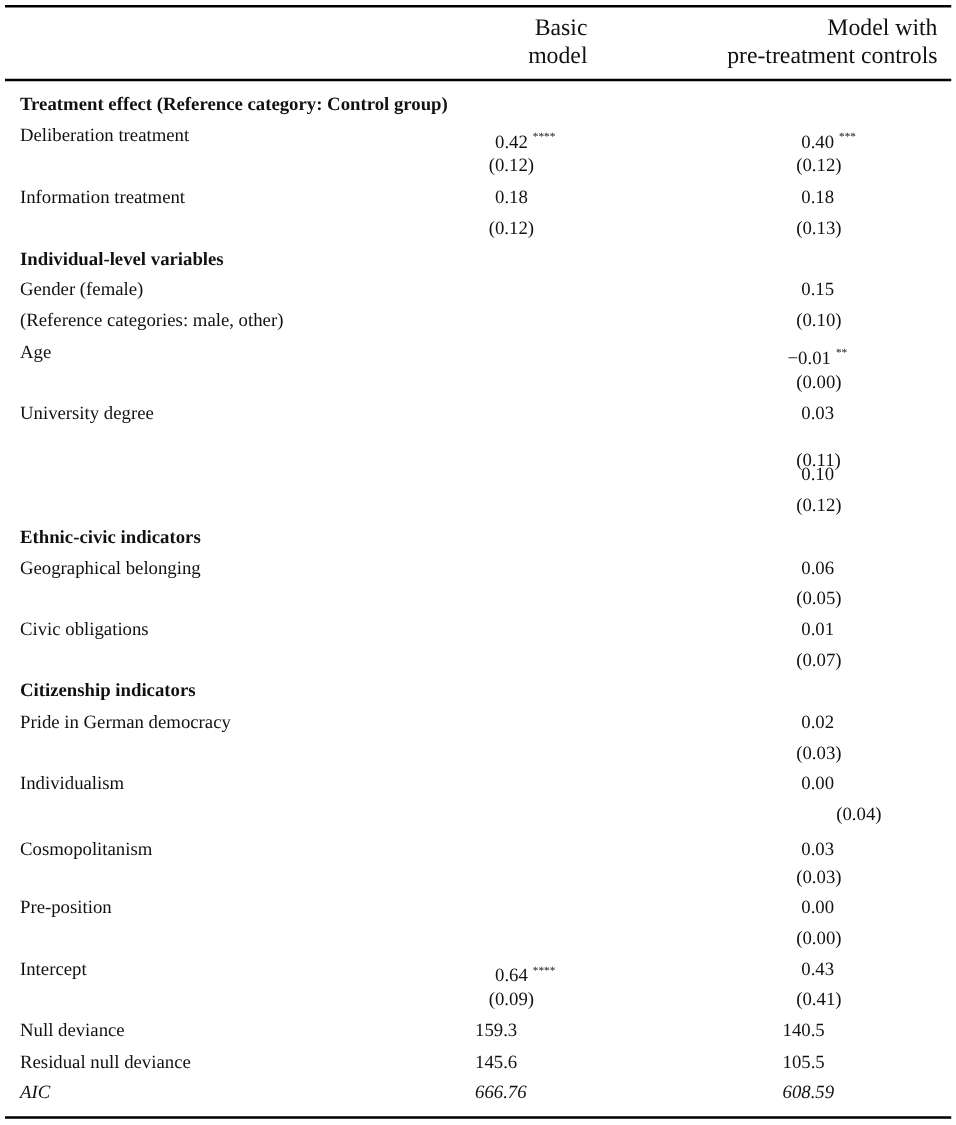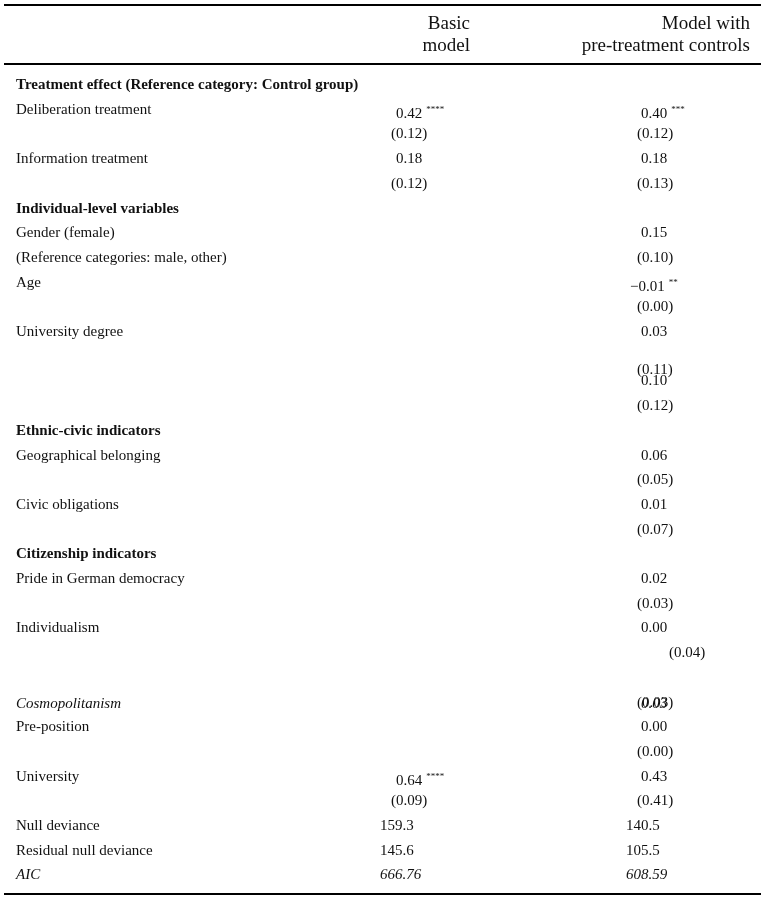--- a/index.html
+++ b/index.html
@@ -149,42 +149,42 @@
       <div class="row" style="top: 615.4px; padding-left: 11px;">
         <span class="lbl">Individualism</span>
         <span class="v1"><span></span></span>
         <span class="v2"><span>0.00</span></span>
       </div>
       <div class="row" style="top: 640.1px; margin-left: 32px;">
         <span class="lbl"></span>
         <span class="v1 se"><span></span></span>
         <span class="v2 se"><span>(0.04)</span></span>
       </div>
-      <div class="row" style="top: 691px; font-style: italic;">
+      <div class="row" style="top: 668px;">
         <span class="lbl">Cosmopolitanism</span>
         <span class="v1"><span></span></span>
         <span class="v2"><span>0.03</span></span>
       </div>
       <div class="row" style="top: 689.5px;">
         <span class="lbl"></span>
         <span class="v1 se"><span></span></span>
         <span class="v2 se"><span>(0.03)</span></span>
       </div>
       <div class="row" style="top: 714.2px;">
         <span class="lbl">Pre-position</span>
         <span class="v1"><span></span></span>
         <span class="v2"><span>0.00</span></span>
       </div>
       <div class="row" style="top: 738.9px;">
         <span class="lbl"></span>
         <span class="v1 se"><span></span></span>
         <span class="v2 se"><span>(0.00)</span></span>
       </div>
       <div class="row" style="top: 763.6px;">
-        <span class="lbl">University</span>
+        <span class="lbl">Intercept</span>
         <span class="v1"><span>0.64</span><span class="stars">****</span></span>
         <span class="v2"><span>0.43</span></span>
       </div>
       <div class="row" style="top: 788.3px;">
         <span class="lbl"></span>
         <span class="v1 se"><span>(0.09)</span></span>
         <span class="v2 se"><span>(0.41)</span></span>
       </div>
       <div class="row" style="top: 813px;">
         <span class="lbl">Null deviance</span>

